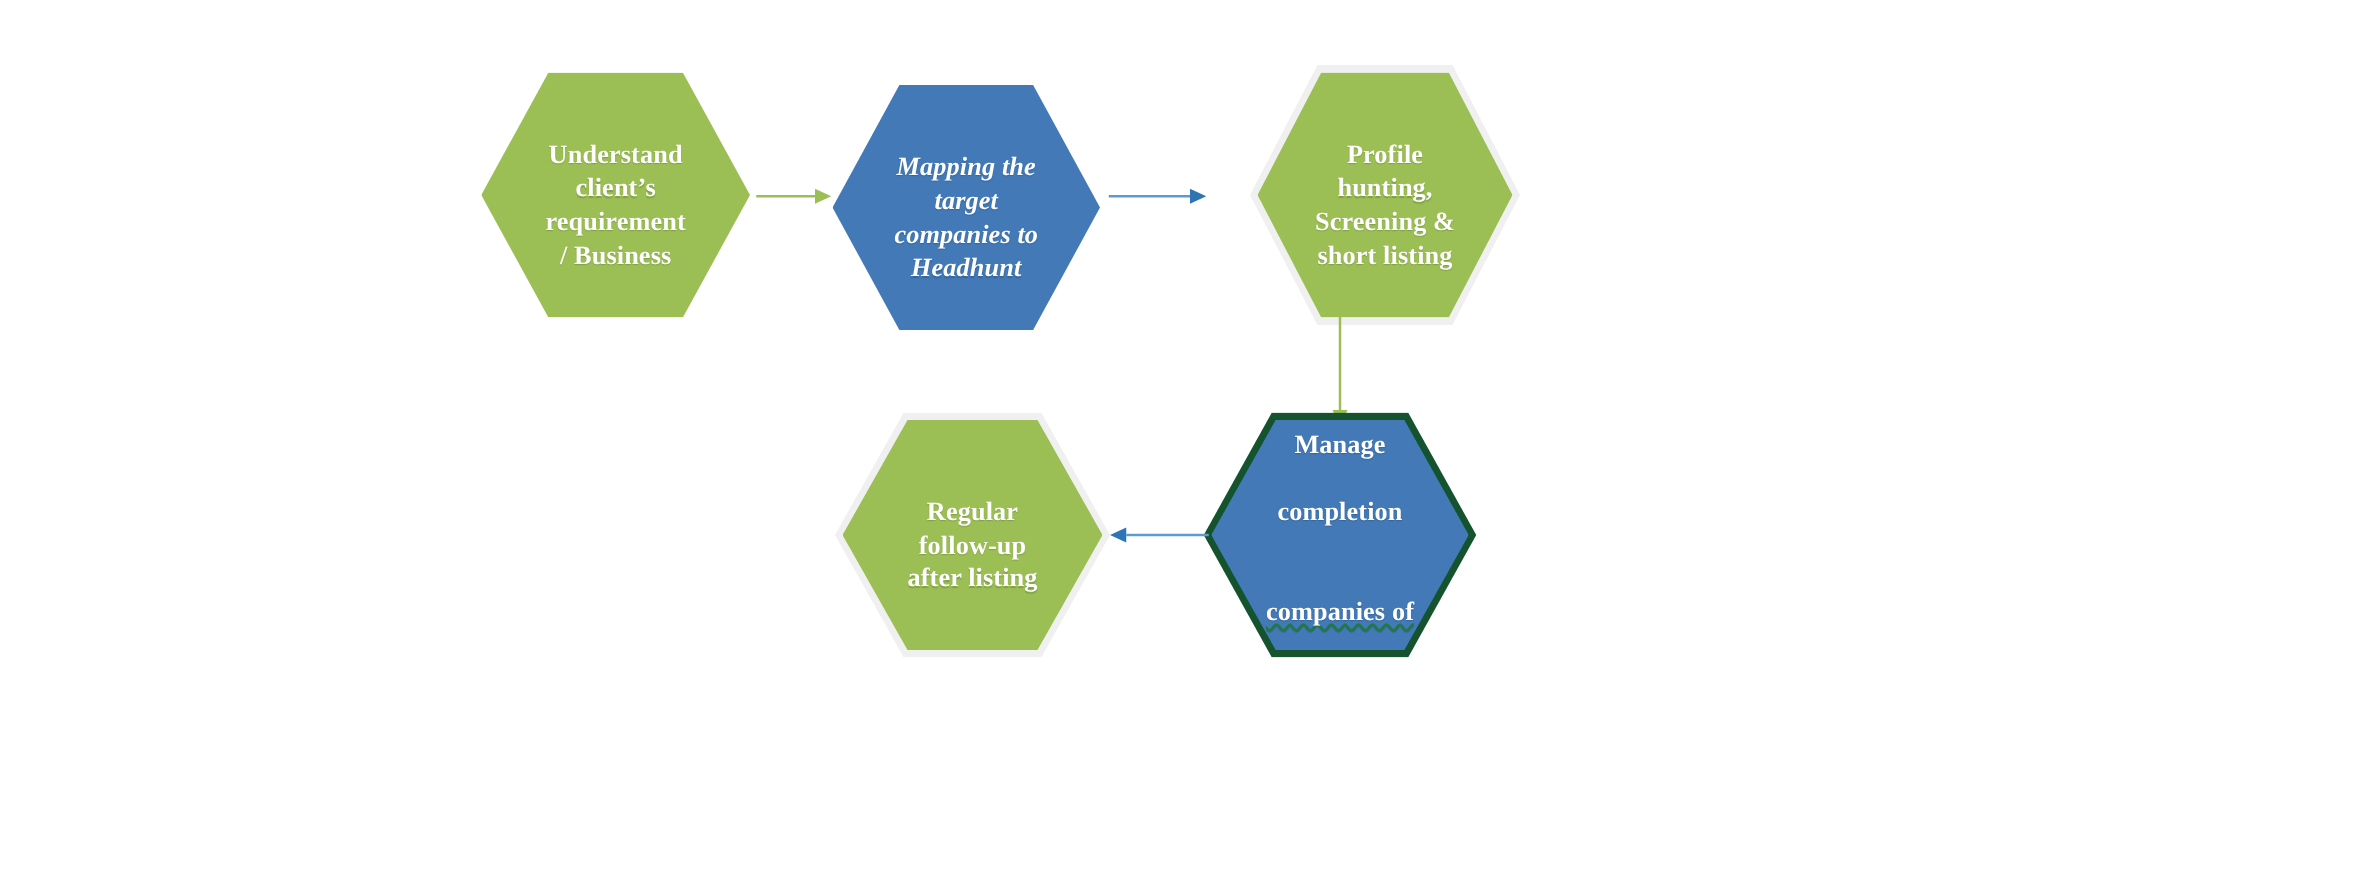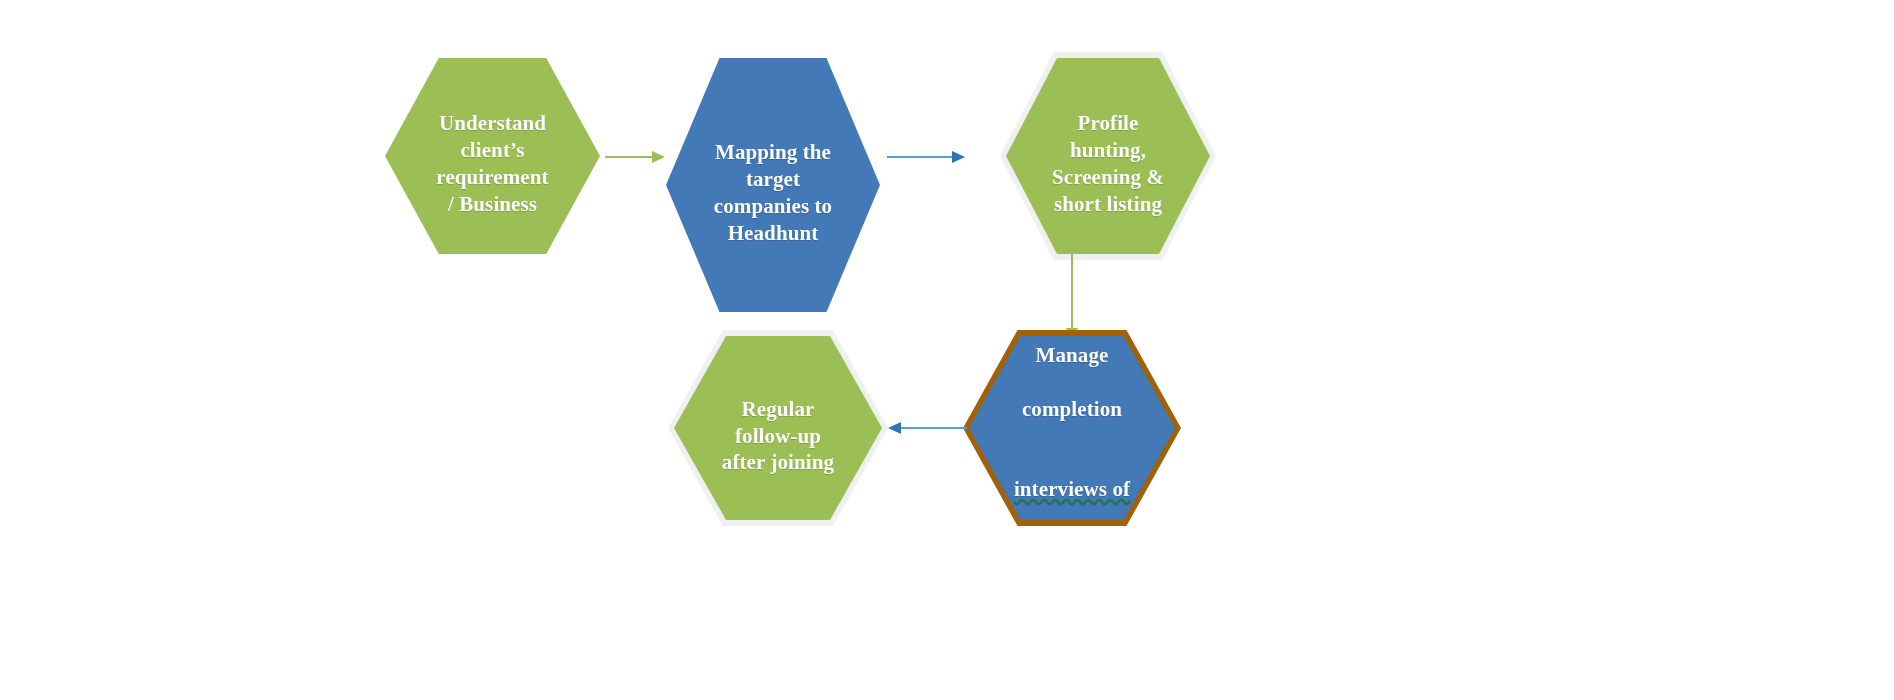--- a/index.html
+++ b/index.html
@@ -76,21 +76,21 @@
 / Business</div>
   </div>
 
   <div class="connector" style="left:604px; top:146px; width:62px; height:22px;">
     <svg width="62" height="22" viewBox="0 0 62 22" aria-hidden="true">
       <line x1="1" y1="11" x2="48" y2="11" stroke="#9CBF55" stroke-width="2"></line>
       <polygon points="48,5 61,11 48,17" fill="#9CBF55"></polygon>
     </svg>
   </div>
 
-  <div class="node" style="left:666px; top:58px; width:214px; height:254px; background:#4279B6;">
+  <div class="node" style="left:666px; top:68px; width:214px; height:196px; background:#4279B6;font-style:italic;">
     <div class="node-label">Mapping the
 target
 companies to
 Headhunt</div>
   </div>
 
   <div class="connector" style="left:886px; top:146px; width:80px; height:22px;">
     <svg width="80" height="22" viewBox="0 0 80 22" aria-hidden="true">
       <line x1="1" y1="11" x2="66" y2="11" stroke="#5B9BD5" stroke-width="2"></line>
       <polygon points="66,5 79,11 66,17" fill="#2E75B6"></polygon>
@@ -106,39 +106,39 @@
     </div>
   </div>
 
   <div class="connector" style="left:1061px; top:250px; width:22px; height:92px;">
     <svg width="22" height="92" viewBox="0 0 22 92" aria-hidden="true">
       <line x1="11" y1="0" x2="11" y2="78" stroke="#9CBF55" stroke-width="2"></line>
       <polygon points="5,78 17,78 11,91" fill="#9CBF55"></polygon>
     </svg>
   </div>
 
-  <div class="node outlined" style="left:963px; top:330px; width:218px; height:196px; background:#a16207;">
+  <div class="node outlined" style="left:963px; top:330px; width:218px; height:196px; background:#14532d;">
     <div class="node-inner" style="background:#4279B6;">
       <div class="node-label">
         <span>Manage</span><br>
         <span>completion</span><br><br>
-        <span class="spellcheck">interviews of</span><br>
+        <span class="spellcheck">companies of</span><br>
         <span>Formalities</span>
       </div>
     </div>
   </div>
 
   <div class="connector" style="left:886px; top:417px; width:82px; height:22px;">
     <svg width="82" height="22" viewBox="0 0 82 22" aria-hidden="true">
       <line x1="81" y1="11" x2="15" y2="11" stroke="#5B9BD5" stroke-width="2"></line>
       <polygon points="15,5 2,11 15,17" fill="#2E75B6"></polygon>
     </svg>
   </div>
 
   <div class="node outlined" style="left:668px; top:330px; width:220px; height:196px; background:#F0F0F0;">
     <div class="node-inner" style="background:#9CBF55;">
       <div class="node-label">Regular
 follow-up
-after joining</div>
+after listing</div>
     </div>
   </div>
 
 </div>
 
 </body></html>

